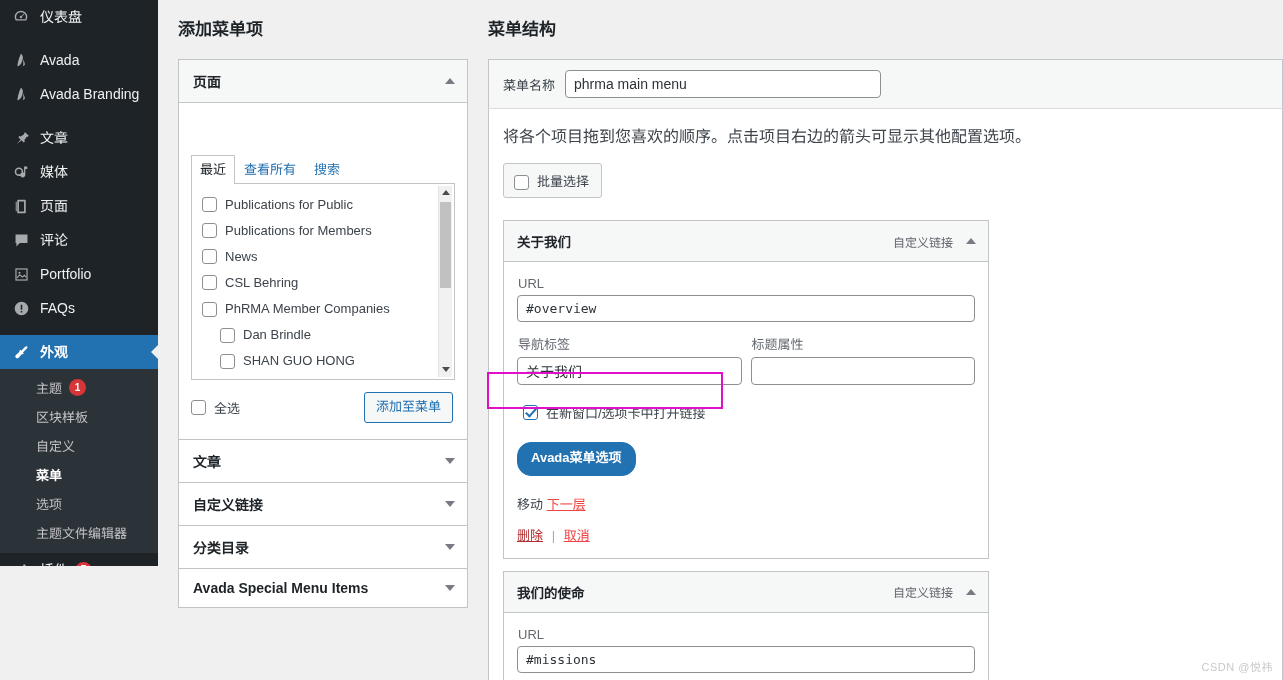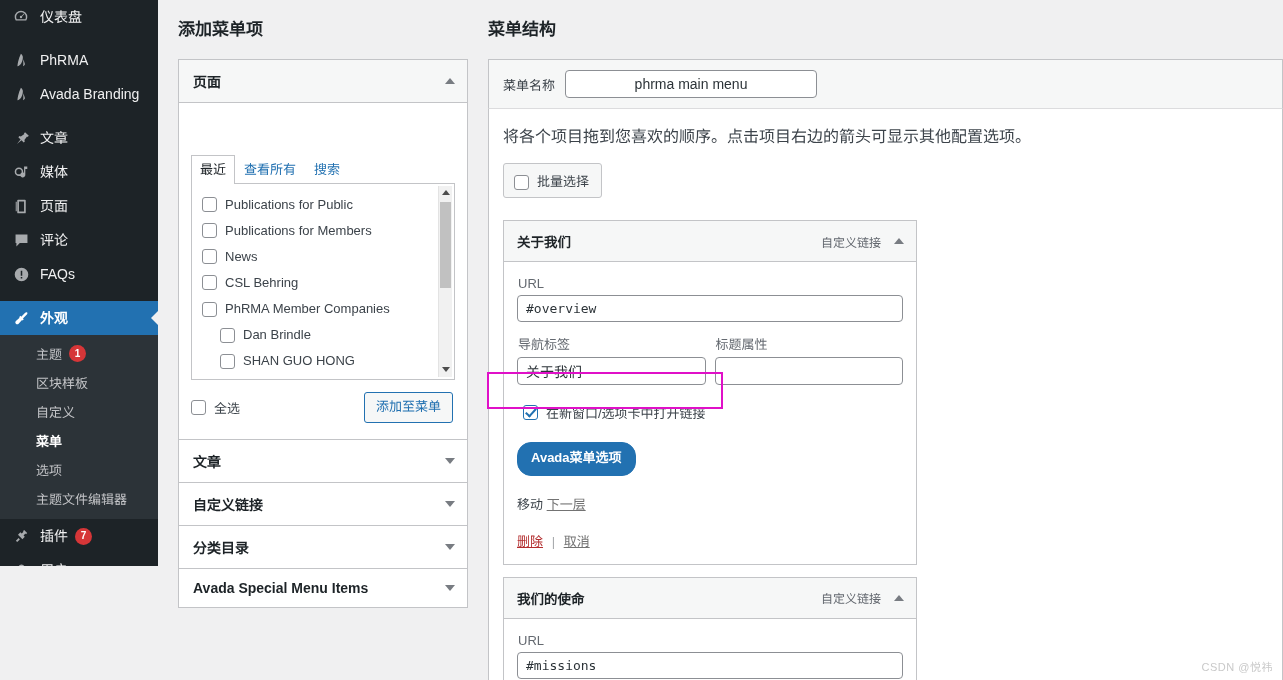--- a/index.html
+++ b/index.html
@@ -290,21 +290,21 @@
     border: 1px solid #8c8f94;
     border-radius: 4px;
     padding: 5px 8px;
     font-size: 14px;
     font-family: inherit;
     color: #2c3338;
     background: #fff;
     outline: none;
     box-shadow: 0 0 0 transparent;
   }
-  #menu-name-input { width: 252px; text-align: center; }
+  #menu-name-input { width: 316px; }
 
   .struct-body {
     background: #fff;
     border-left: 1px solid #c3c4c7;
     border-right: 1px solid #c3c4c7;
     border-bottom: 1px solid #c3c4c7;
     padding: 16px 14px 20px 14px;
     min-height: 560px;
   }
   .hint {
@@ -322,21 +322,21 @@
     font-size: 13px;
     cursor: pointer;
     margin-bottom: 22px;
   }
   .bulk .cb { margin-right: 8px; }
 
   
   .mi {
     border: 1px solid #c3c4c7;
     background: #fff;
-    width: 414px;
+    width: 486px;
     margin-bottom: 12px;
   }
   .mi-head {
     display: flex; align-items: center; justify-content: space-between;
     background: #f6f7f7;
     border-bottom: 1px solid #c3c4c7;
     padding: 10px 12px 10px 13px;
     cursor: move;
   }
   .mi-title { font-size: 13.5px; font-weight: 700; color: #1d2327; }
@@ -361,23 +361,23 @@
     padding: 4px 6px 4px 4px;
   }
   .highlight-box {
     position: absolute;
     border: 2px solid #e010c8;
     pointer-events: none;
     z-index: 10;
   }
   .avada-btn-wrap { margin-top: 16px; }
   .move-row { margin-top: 18px; font-size: 13px; color: #3c434a; }
-  .lnk { color: #737373; text-decoration: underline; cursor: pointer; }
+  .lnk { color: #ef4444; text-decoration: underline; cursor: pointer; }
   .lnk.del { color: #b32d2e; }
-  .del-row { margin-top: 18px; font-size: 13px; color: #646970; }
+  .del-row { margin-top: 12px; font-size: 13px; color: #646970; }
   .del-row .sepbar { margin: 0 5px; color: #a7aaad; }
 
   .watermark {
     position: absolute;
     right: 10px; bottom: 6px;
     font-size: 11px;
     color: #c9c9c9;
     letter-spacing: .5px;
     user-select: none;
   }
@@ -397,21 +397,21 @@
       </span>
       <span class="lbl">仪表盘</span>
     </div>
 
     <div class="menu-top sep-top">
       <span class="ico">
         <svg width="17" height="17" viewBox="0 0 20 20" fill="currentColor">
             <path d="M9.3 2.2c-1.4 3-2.5 6-3.3 9.3-.4 1.8-.7 3.6-.8 5.4 1.8-.7 3.3-1.9 4.4-3.5 1.3-1.9 2-4.3 2-7.1 0-1.4-.8-2.8-2.3-4.1zm2.4 6.4c.3 1.4.5 2.9.5 4.4 0 1.3-.1 2.6-.4 3.9 1-.6 1.8-1.5 2.3-2.6-.5-2-1.3-4-2.4-5.7z"></path>
           </svg>
       </span>
-      <span class="lbl">PhRMA</span>
+      <span class="lbl">Avada</span>
     </div>
 
     <div class="menu-top">
       <span class="ico">
         <svg width="17" height="17" viewBox="0 0 20 20" fill="currentColor">
             <path d="M9.3 2.2c-1.4 3-2.5 6-3.3 9.3-.4 1.8-.7 3.6-.8 5.4 1.8-.7 3.3-1.9 4.4-3.5 1.3-1.9 2-4.3 2-7.1 0-1.4-.8-2.8-2.3-4.1zm2.4 6.4c.3 1.4.5 2.9.5 4.4 0 1.3-.1 2.6-.4 3.9 1-.6 1.8-1.5 2.3-2.6-.5-2-1.3-4-2.4-5.7z"></path>
           </svg>
       </span>
       <span class="lbl">Avada Branding</span>
     </div>
@@ -447,20 +447,30 @@
 
     <div class="menu-top">
       <span class="ico">
         <svg width="17" height="17" viewBox="0 0 20 20" fill="currentColor">
             <path d="M3 3h14v10H8l-4 4v-4H3V3z"></path>
           </svg>
       </span>
       <span class="lbl">评论</span>
     </div>
 
+    <div class="menu-top">
+      <span class="ico">
+        <svg width="17" height="17" viewBox="0 0 20 20" fill="none" stroke="currentColor" stroke-width="1.4">
+            <rect x="3.5" y="3.5" width="13" height="13"></rect>
+            <circle cx="7.6" cy="8" r="1.2" fill="currentColor" stroke="none"></circle>
+            <path d="M4.5 14l3.6-3.6L11 13l2.3-2.1 2.2 2.2" stroke-width="1.3"></path>
+          </svg>
+      </span>
+      <span class="lbl">Portfolio</span>
+    </div>
 
     <div class="menu-top">
       <span class="ico">
         <svg width="17" height="17" viewBox="0 0 20 20" fill="currentColor">
             <path d="M10 2a8 8 0 1 0 0 16 8 8 0 0 0 0-16zm-.9 3.6h1.8v6H9.1v-6zm0 7.3h1.8v1.8H9.1v-1.8z"></path>
           </svg>
       </span>
       <span class="lbl">FAQs</span>
     </div>
 

